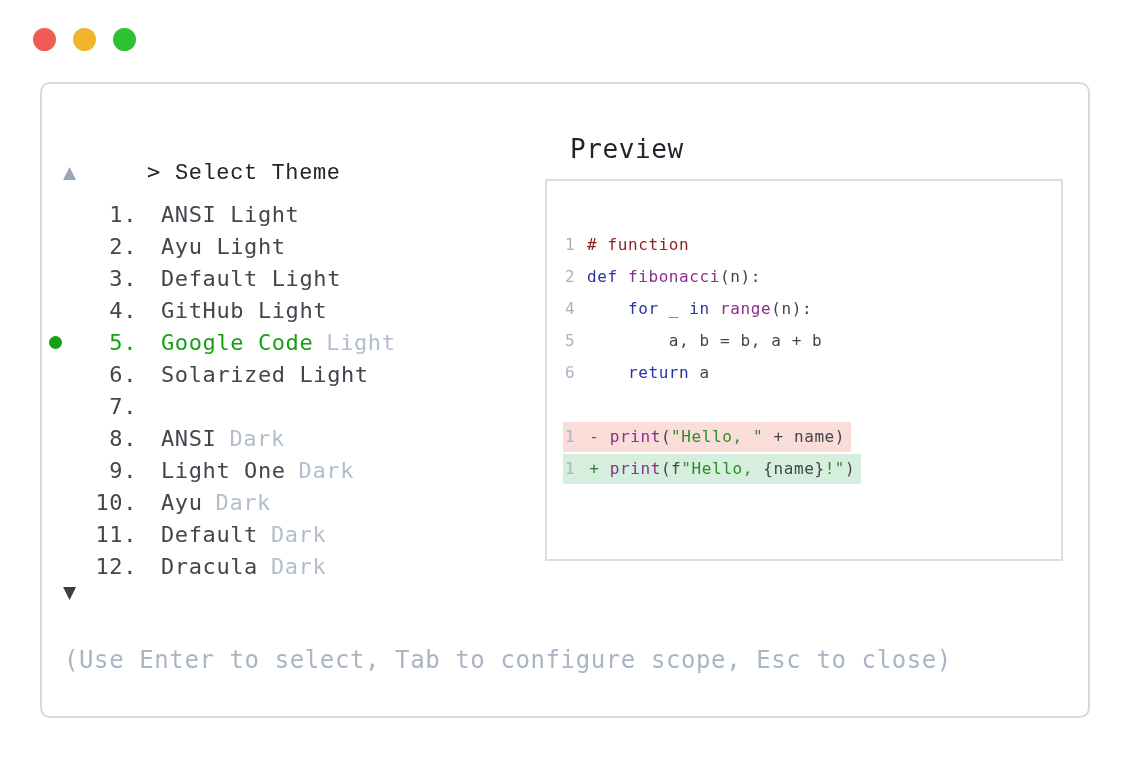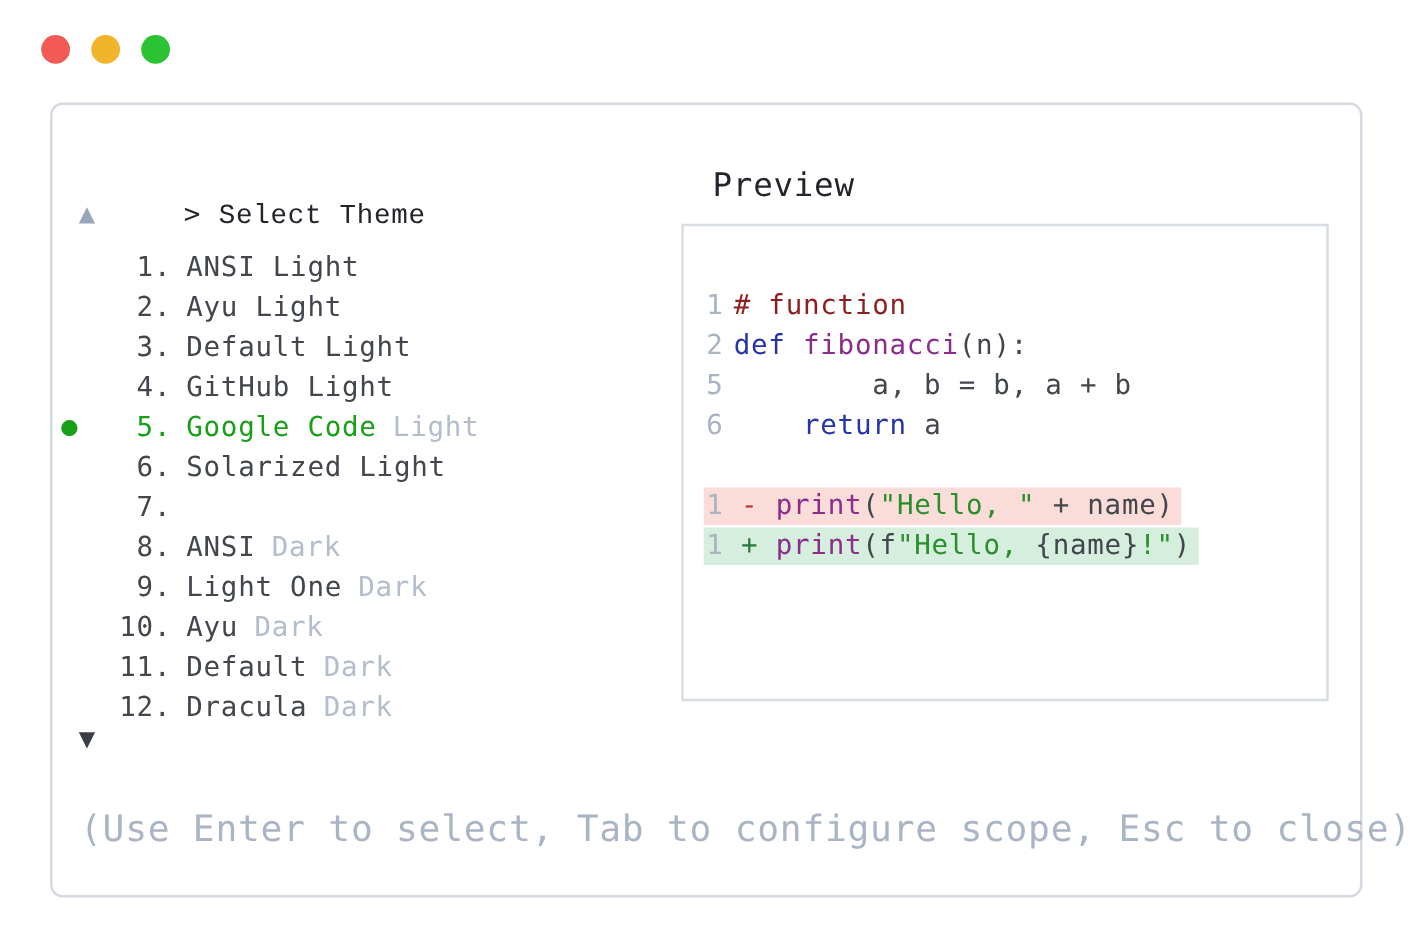--- a/index.html
+++ b/index.html
@@ -35,32 +35,32 @@
              font-family:"DejaVu Sans",sans-serif;cursor:default;}
   .scroll-down{position:absolute;left:21px;top:498px;font-size:17px;color:var(--scroll-down);
              font-family:"DejaVu Sans",sans-serif;cursor:default;}
 
   .theme-list{position:absolute;left:6px;top:114px;}
   .theme-row{display:flex;align-items:center;height:32px;white-space:pre;
              font-size:22px;letter-spacing:.6px;color:var(--list-text);cursor:default;}
   .dot-cell{width:16px;display:flex;align-items:center;}
   .dot{width:13px;height:13px;border-radius:50%;background:var(--selected-green);margin-left:1px;}
   .num-cell{width:73px;text-align:right;display:inline-block;}
-  .name-cell{margin-left:12px;}
+  .name-cell{margin-left:24px;}
   .theme-row.selected .num-cell,.theme-row.selected .t-name{color:var(--selected-green);}
   .t-dim{color:var(--dim-text);padding-left:13px;}
 
-  .hint{position:absolute;left:22px;top:562px;font-size:29px;letter-spacing:.6px;
+  .hint{position:absolute;left:22px;top:562px;font-size:24px;letter-spacing:.6px;
         color:var(--hint-text);white-space:pre;}
 
   .preview-label{position:absolute;left:511px;top:50px;font-size:26px;letter-spacing:.6px;
                  color:var(--title-text);margin-left:17px;}
   .preview-box{position:absolute;left:503px;top:95px;width:518px;height:382px;
                border:2px solid var(--preview-border);background:#fff;}
-  .code-area{padding:48px 0 0 18px;font-size:22px;letter-spacing:.6px;color:var(--list-text);}
+  .code-area{padding:48px 0 0 18px;font-size:16px;letter-spacing:.6px;color:var(--list-text);}
   .code-row{height:32px;line-height:32px;white-space:pre;}
   .lineno{color:var(--line-number);display:inline-block;min-width:14px;margin-right:8px;}
   .tok.comment{color:var(--comment);}
   .tok.keyword{color:var(--keyword);}
   .tok.function{color:var(--function-name);}
   .tok.number{color:var(--numeric);}
   .tok.string{color:var(--string);}
   .tok.plain{color:var(--list-text);}
   .diff-line{display:inline-block;line-height:30px;padding:0 6px 0 2px;margin-left:-2px;}
   .diff-line .lineno{margin-right:0;}
@@ -107,20 +107,21 @@
       </div>
 
     <div class="scroll-down">▼</div>
 
     <div class="hint">(Use Enter to select, Tab to configure scope, Esc to close)</div>
 
     <div class="preview-box">
       <div class="code-area" id="code-area">
           <div class="code-row"><span class="lineno">1</span><span class="tok comment"># function</span></div>
           <div class="code-row"><span class="lineno">2</span><span class="tok keyword">def</span><span class="tok plain"> </span><span class="tok function">fibonacci</span><span class="tok plain">(n):</span></div>
+          <div class="code-row"><span class="lineno">4</span><span class="tok plain">    </span><span class="tok keyword">for</span><span class="tok plain"> _ </span><span class="tok keyword">in</span><span class="tok plain"> </span><span class="tok function">range</span><span class="tok plain">(n):</span></div>
           <div class="code-row"><span class="lineno">5</span><span class="tok plain">        a, b = b, a + b</span></div>
           <div class="code-row"><span class="lineno">6</span><span class="tok plain">    </span><span class="tok keyword">return</span><span class="tok plain"> a</span></div>
           <div class="spacer-row"></div>
           <div class="code-row"><span class="diff-line removed"><span class="lineno">1</span><span class="tok plain"> </span><span class="marker removed">-</span><span class="tok plain"> </span><span class="tok function">print</span><span class="tok plain">(</span><span class="tok string">"Hello, "</span><span class="tok plain"> + name)</span></span></div>
           <div class="code-row"><span class="diff-line added"><span class="lineno">1</span><span class="tok plain"> </span><span class="marker added">+</span><span class="tok plain"> </span><span class="tok function">print</span><span class="tok plain">(f</span><span class="tok string">"Hello, </span><span class="tok plain">{name}</span><span class="tok string">!"</span><span class="tok plain">)</span></span></div>
         </div>
     </div>
 
   </div>
 </div>

